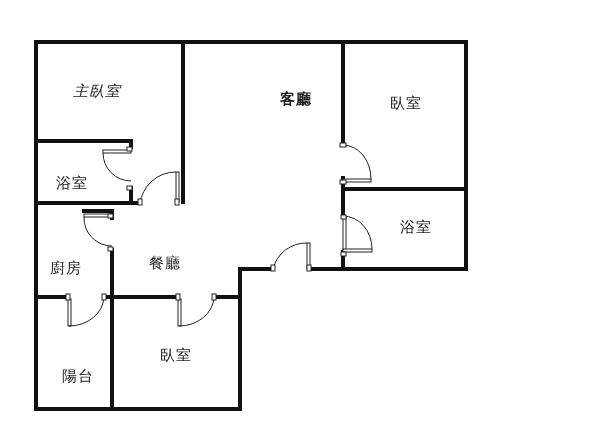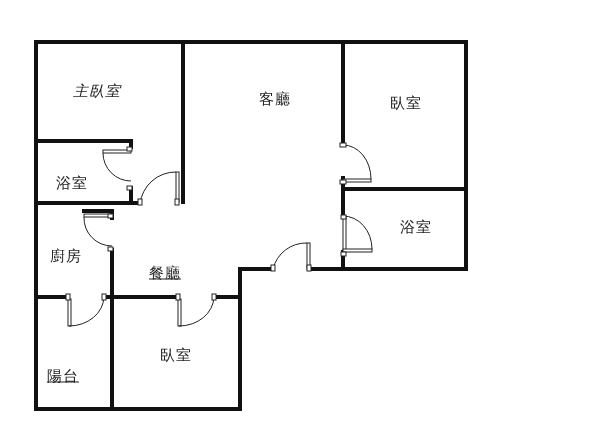--- a/index.html
+++ b/index.html
@@ -114,19 +114,19 @@
       <rect x="178" y="299" width="3" height="27" fill="#fff"></rect>
       <path d="M179 326 A 35 30 0 0 0 214 297"></path>
       <rect x="176" y="294" width="4" height="6" fill="#fff"></rect>
       <rect x="212" y="294" width="4" height="6" fill="#fff"></rect>
     </g>
   </g>
 </svg>
 
 <div class="room-label" style="left:97px;top:91px;font-style:italic;">主臥室</div>
 <div class="room-label" style="left:72px;top:183px;">浴室</div>
-<div class="room-label" style="left:275px;top:99px;">客廳</div>
+<div class="room-label" style="left:296px;top:99px;font-weight:bold;">客廳</div>
 <div class="room-label" style="left:406px;top:103px;">臥室</div>
 <div class="room-label" style="left:416px;top:227px;">浴室</div>
-<div class="room-label" style="left:66px;top:256px;">廚房</div>
-<div class="room-label" style="left:165px;top:273px;text-decoration:underline;">餐廳</div>
-<div class="room-label" style="left:63px;top:376px;text-decoration:underline;">陽台</div>
+<div class="room-label" style="left:66px;top:268px;">廚房</div>
+<div class="room-label" style="left:165px;top:263px;">餐廳</div>
+<div class="room-label" style="left:78px;top:376px;">陽台</div>
 <div class="room-label" style="left:176px;top:355px;">臥室</div>
 
 </body></html>

